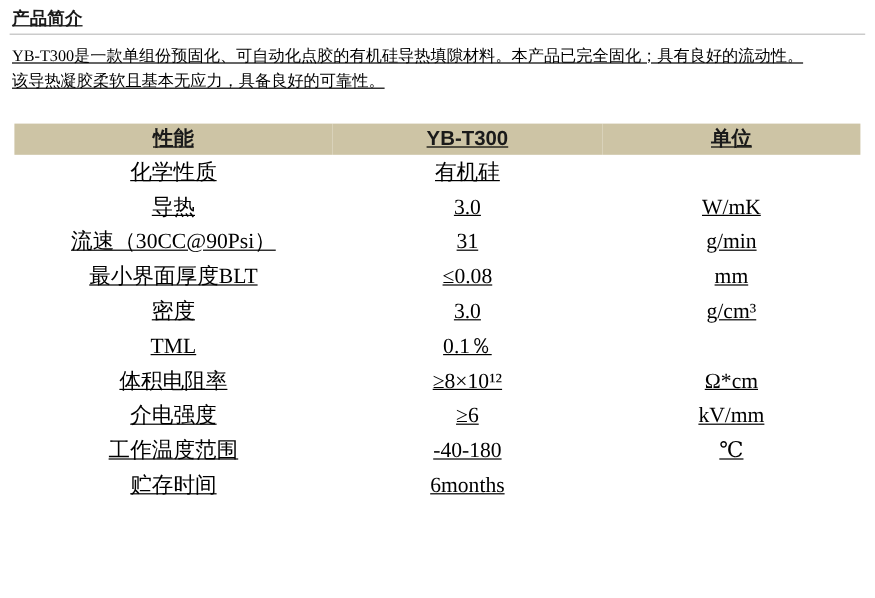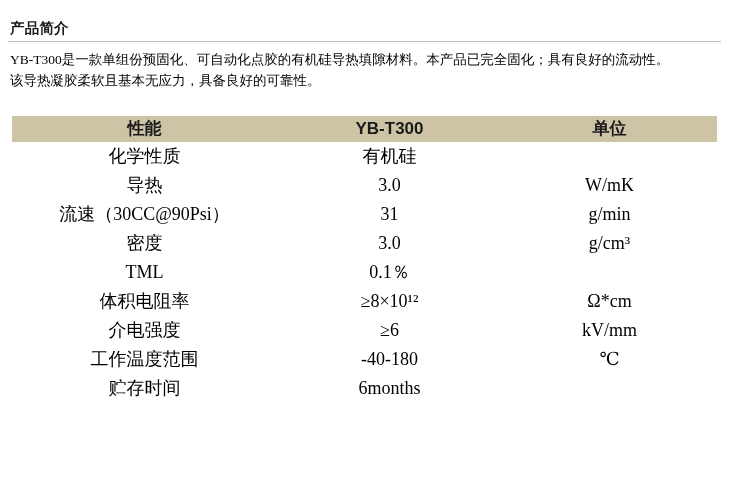--- a/index.html
+++ b/index.html
@@ -12,21 +12,22 @@
     background: #ffffff;
     font-family: "Liberation Serif", "DejaVu Serif", serif;
     color: #000000;
     overflow: hidden;
   }
   .page {
     position: relative;
     width: 729px;
     height: 498px;
     box-sizing: border-box;
-    padding: 19px 8px 0 8px;
+    padding: 6px 8px 0 8px;
+    text-decoration: underline;
   }
   .section-title {
     font-family: "Liberation Sans", sans-serif;
     font-weight: bold;
     font-size: 14.5px;
     color: #1a1a1a;
     margin: 0 0 3px 2px;
     letter-spacing: 0.2px;
   }
   .title-rule {
@@ -120,20 +121,25 @@
           <td>导热</td>
           <td>3.0</td>
           <td>W/mK</td>
         </tr>
         <tr>
           <td>流速（30CC@90Psi）</td>
           <td>31</td>
           <td>g/min</td>
         </tr>
         <tr>
+          <td>最小界面厚度BLT</td>
+          <td>≤0.08</td>
+          <td>mm</td>
+        </tr>
+        <tr>
           <td>密度</td>
           <td>3.0</td>
           <td>g/cm³</td>
         </tr>
         <tr>
           <td>TML</td>
           <td>0.1％</td>
           <td></td>
         </tr>
         <tr>

